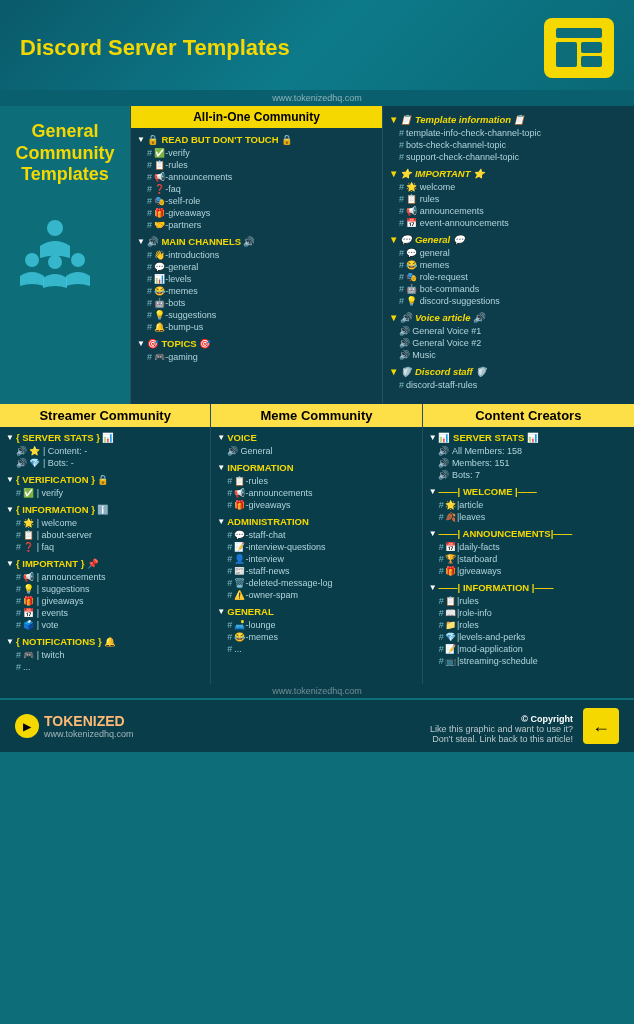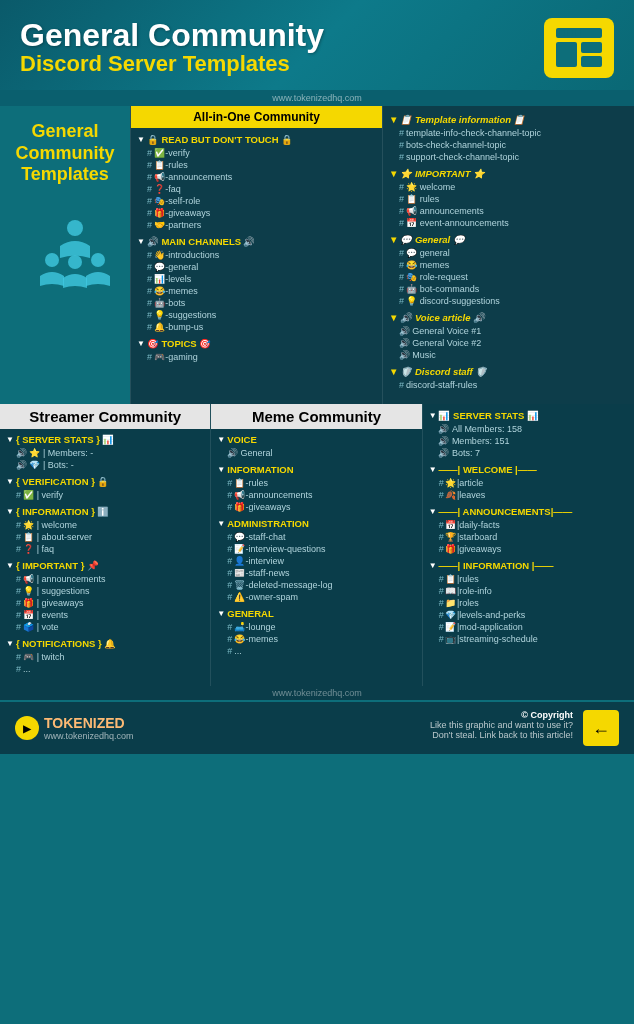--- a/index.html
+++ b/index.html
@@ -59,21 +59,21 @@
       grid-template-columns: 130px 1fr 1fr;
       background: #0d6e7a;
       padding: 0;
     }
 
     .left-panel {
       background: #0d6e7a;
       padding: 15px 10px;
       display: flex;
       flex-direction: column;
-      align-items: flex-end;
+      align-items: flex-start;
       gap: 14px;
     }
     .left-panel-title {
       font-size: 18px;
       font-weight: 900;
       color: #f5d800;
       text-align: center;
       margin-bottom: 10px;
       line-height: 1.2;
     }
@@ -140,24 +140,24 @@
       background: #0a3d4a;
     }
 
     .bottom-col {
       padding: 6px 6px;
       border-right: 1px solid rgba(255,255,255,0.1);
     }
     .bottom-col:last-child { border-right: none; }
 
     .bottom-col-header {
-      background: #e5e5e5;
+      background: #fde047;
       color: #000;
       font-weight: 900;
-      font-size: 15px;
+      font-size: 13px;
       padding: 4px 6px;
       margin: -6px -6px 5px -6px;
       text-align: center;
     }
 
     
     .footer {
       background: #0a3d4a;
       border-top: 2px solid #0d6e7a;
       padding: 8px 15px;
@@ -204,21 +204,21 @@
       display: flex;
       align-items: center;
       justify-content: center;
       font-size: 18px;
       font-weight: 900;
       border-radius: 4px;
       margin-left: 10px;
     }
     .footer-right-content {
       display: flex;
-      align-items: flex-start;
+      align-items: flex-end;
     }
     .copyright-text {
       font-size: 9px;
       color: rgba(255,255,255,0.7);
       text-align: right;
     }
     .copyright-text strong {
       color: white;
     }
 
@@ -228,21 +228,20 @@
       color: rgba(255,255,255,0.4);
       padding: 2px 0;
       background: #0a3d4a;
     }
   </style>
 </head>
 <body>
 
 <div class="header">
   <div class="header-title">
-    <h1>General Community</h1>
     <h2>Discord Server Templates</h2>
   </div>
   <div class="header-icon">
     <svg viewBox="0 0 50 45" xmlns="http://www.w3.org/2000/svg">
       <rect x="2" y="2" width="46" height="10" rx="2" fill="#0d6e7a"></rect>
       <circle cx="8" cy="7" r="3" fill="#0d6e7a"></circle>
       <circle cx="16" cy="7" r="3" fill="#0d6e7a"></circle>
       <circle cx="24" cy="7" r="3" fill="#0d6e7a"></circle>
       <rect x="2" y="16" width="21" height="25" rx="2" fill="#0d6e7a"></rect>
       <rect x="27" y="16" width="21" height="11" rx="2" fill="#0d6e7a"></rect>
@@ -469,21 +468,21 @@
   <div class="bottom-col">
     <div class="bottom-col-header">Streamer Community</div>
 
     <div class="channel-category">
       <div class="category-header">
         <span class="chevron">▼</span>
           <span>{ SERVER STATS } 📊</span>
       </div>
       <div class="channel-item">
           <span class="channel-voice">🔊</span>
-          <span>⭐ | Members: -</span>
+          <span>⭐ | Content: -</span>
         </div>
       <div class="channel-item">
           <span class="channel-voice">🔊</span>
           <span>💎 | Bots: -</span>
         </div>
     </div>
 
     <div class="channel-category">
       <div class="category-header">
         <span class="chevron">▼</span>
@@ -635,20 +634,21 @@
           <span>😂-memes</span>
         </div>
       <div class="channel-item">
           <span class="channel-hash">#</span>
           <span>...</span>
         </div>
     </div>
   </div>
 
   <div class="bottom-col">
+    <div class="bottom-col-header">Content Creators</div>
 
     <div class="channel-category">
       <div class="category-header">
         <span class="chevron">▼</span>
           <span>📊 SERVER STATS 📊</span>
       </div>
       <div class="channel-item">
           <span class="channel-voice">🔊</span>
           <span>All Members: 158</span>
         </div>

